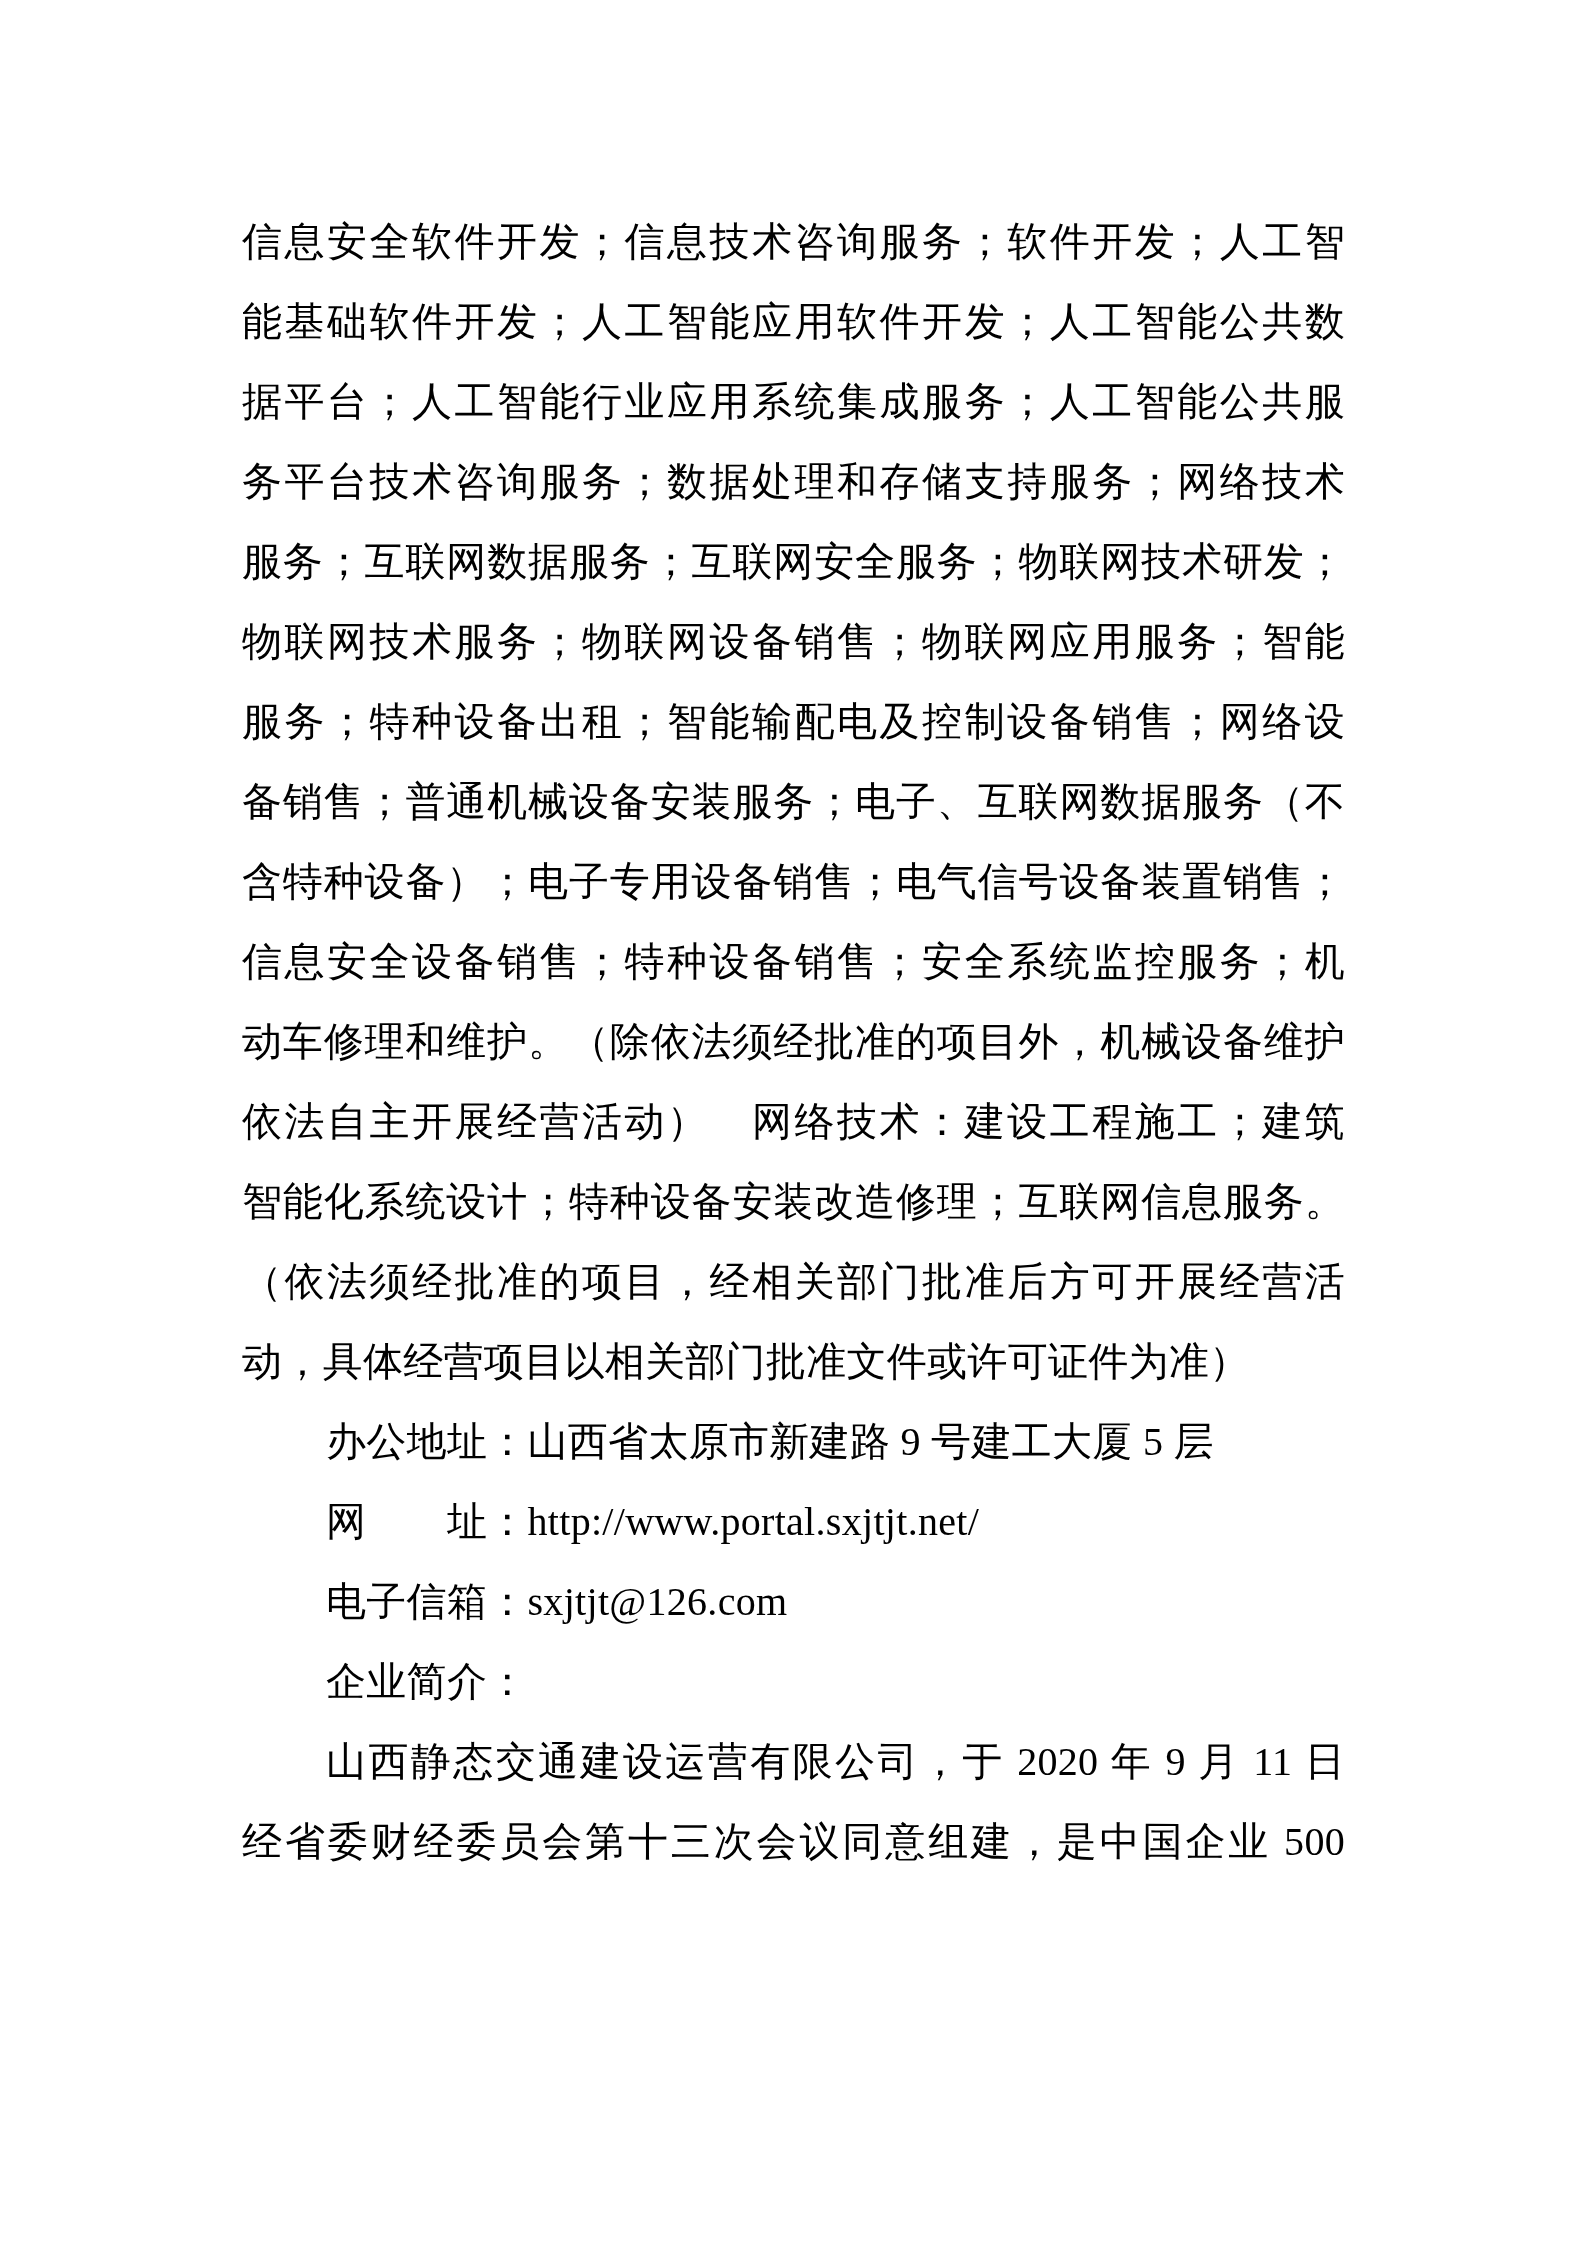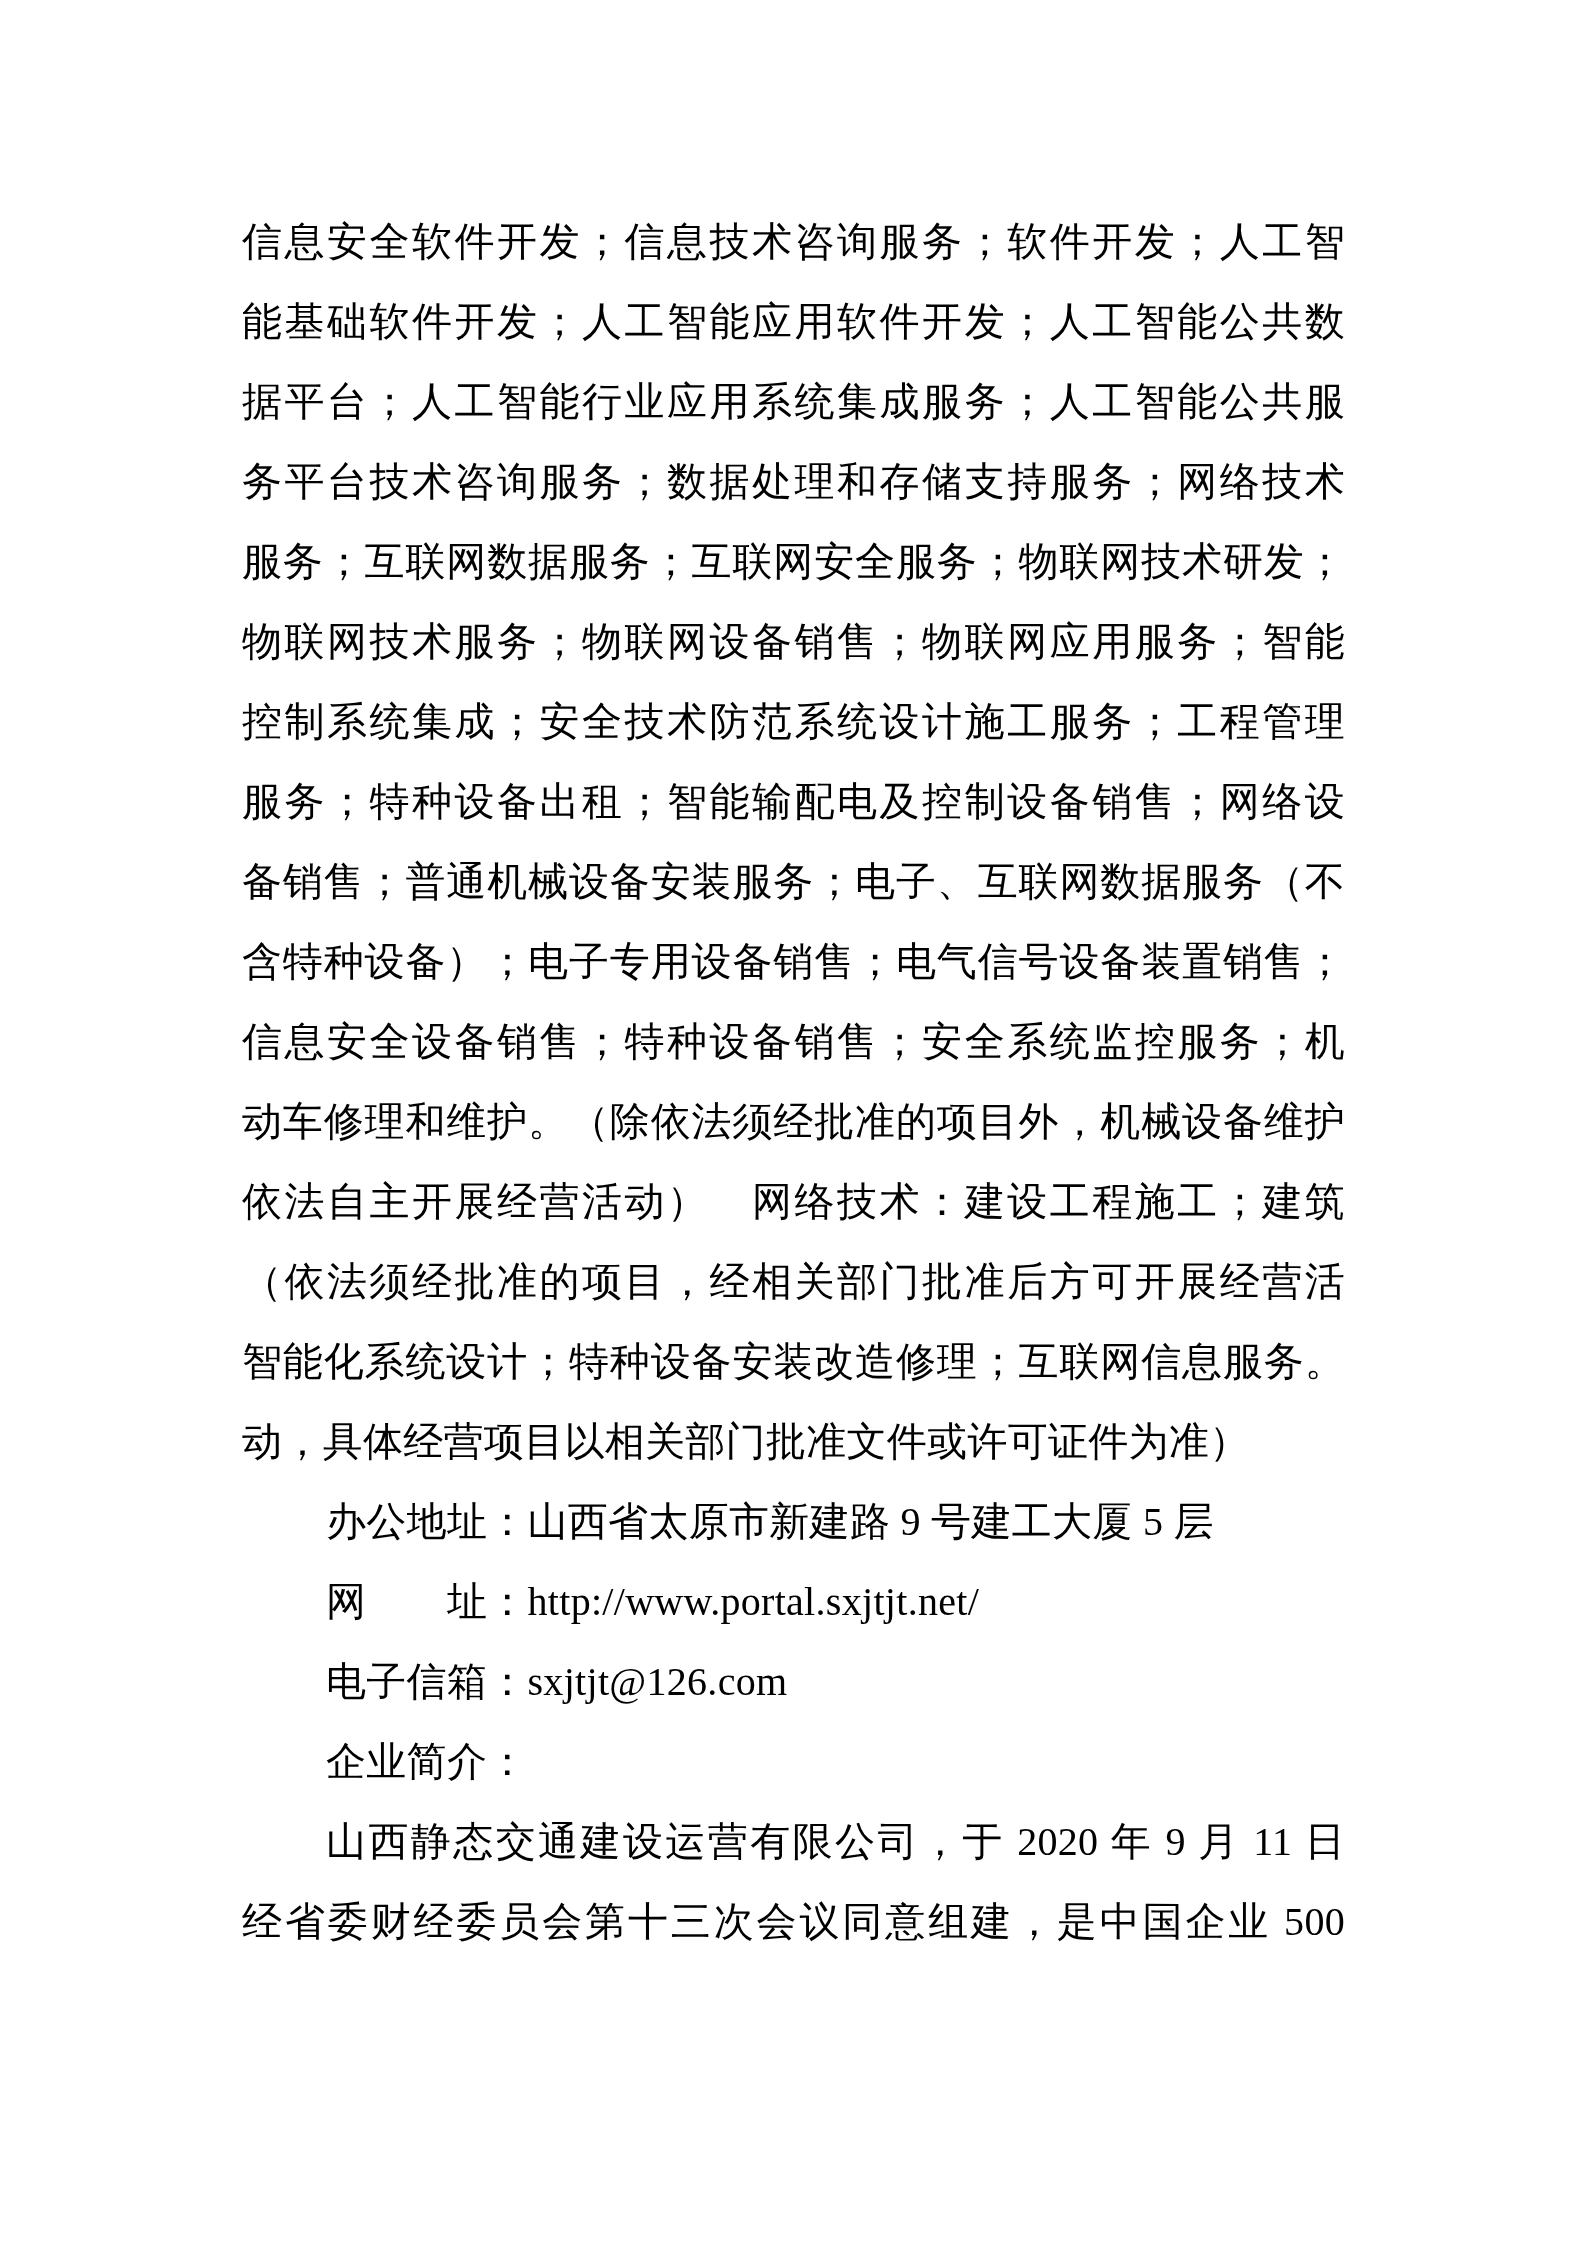--- a/index.html
+++ b/index.html
@@ -47,29 +47,28 @@
 <body>
 
 <div class="page">
   <div class="doc">
     <div class="ln j">信息安全软件开发；信息技术咨询服务；软件开发；人工智</div>
     <div class="ln j">能基础软件开发；人工智能应用软件开发；人工智能公共数</div>
     <div class="ln j">据平台；人工智能行业应用系统集成服务；人工智能公共服</div>
     <div class="ln j">务平台技术咨询服务；数据处理和存储支持服务；网络技术</div>
     <div class="ln j">服务；互联网数据服务；互联网安全服务；物联网技术研发；</div>
     <div class="ln j">物联网技术服务；物联网设备销售；物联网应用服务；智能</div>
-    <div class="ln j">控制系统集成；安全技术防范系统设计施工服务；工程管理</div>
     <div class="ln j">服务；特种设备出租；智能输配电及控制设备销售；网络设</div>
     <div class="ln j">备销售；普通机械设备安装服务；电子、互联网数据服务（不</div>
     <div class="ln j">含特种设备）；电子专用设备销售；电气信号设备装置销售；</div>
     <div class="ln j">信息安全设备销售；特种设备销售；安全系统监控服务；机</div>
     <div class="ln j">动车修理和维护。（除依法须经批准的项目外，机械设备维护</div>
     <div class="ln j">依法自主开展经营活动）　网络技术：建设工程施工；建筑</div>
+    <div class="ln j">智能化系统设计；特种设备安装改造修理；互联网信息服务。</div>
     <div class="ln j">（依法须经批准的项目，经相关部门批准后方可开展经营活</div>
-    <div class="ln j">智能化系统设计；特种设备安装改造修理；互联网信息服务。</div>
     <div class="ln">动，具体经营项目以相关部门批准文件或许可证件为准）</div>
     <div class="ln ind">办公地址：山西省太原市新建路 9 号建工大厦 5 层</div>
     <div class="ln ind">网　　址：http://www.portal.sxjtjt.net/</div>
     <div class="ln ind">电子信箱：sxjtjt@126.com</div>
     <div class="ln ind">企业简介：</div>
     <div class="ln ind j">山西静态交通建设运营有限公司，于 2020 年 9 月 11 日</div>
     <div class="ln j">经省委财经委员会第十三次会议同意组建，是中国企业 500</div>
   </div>
 </div>
 

